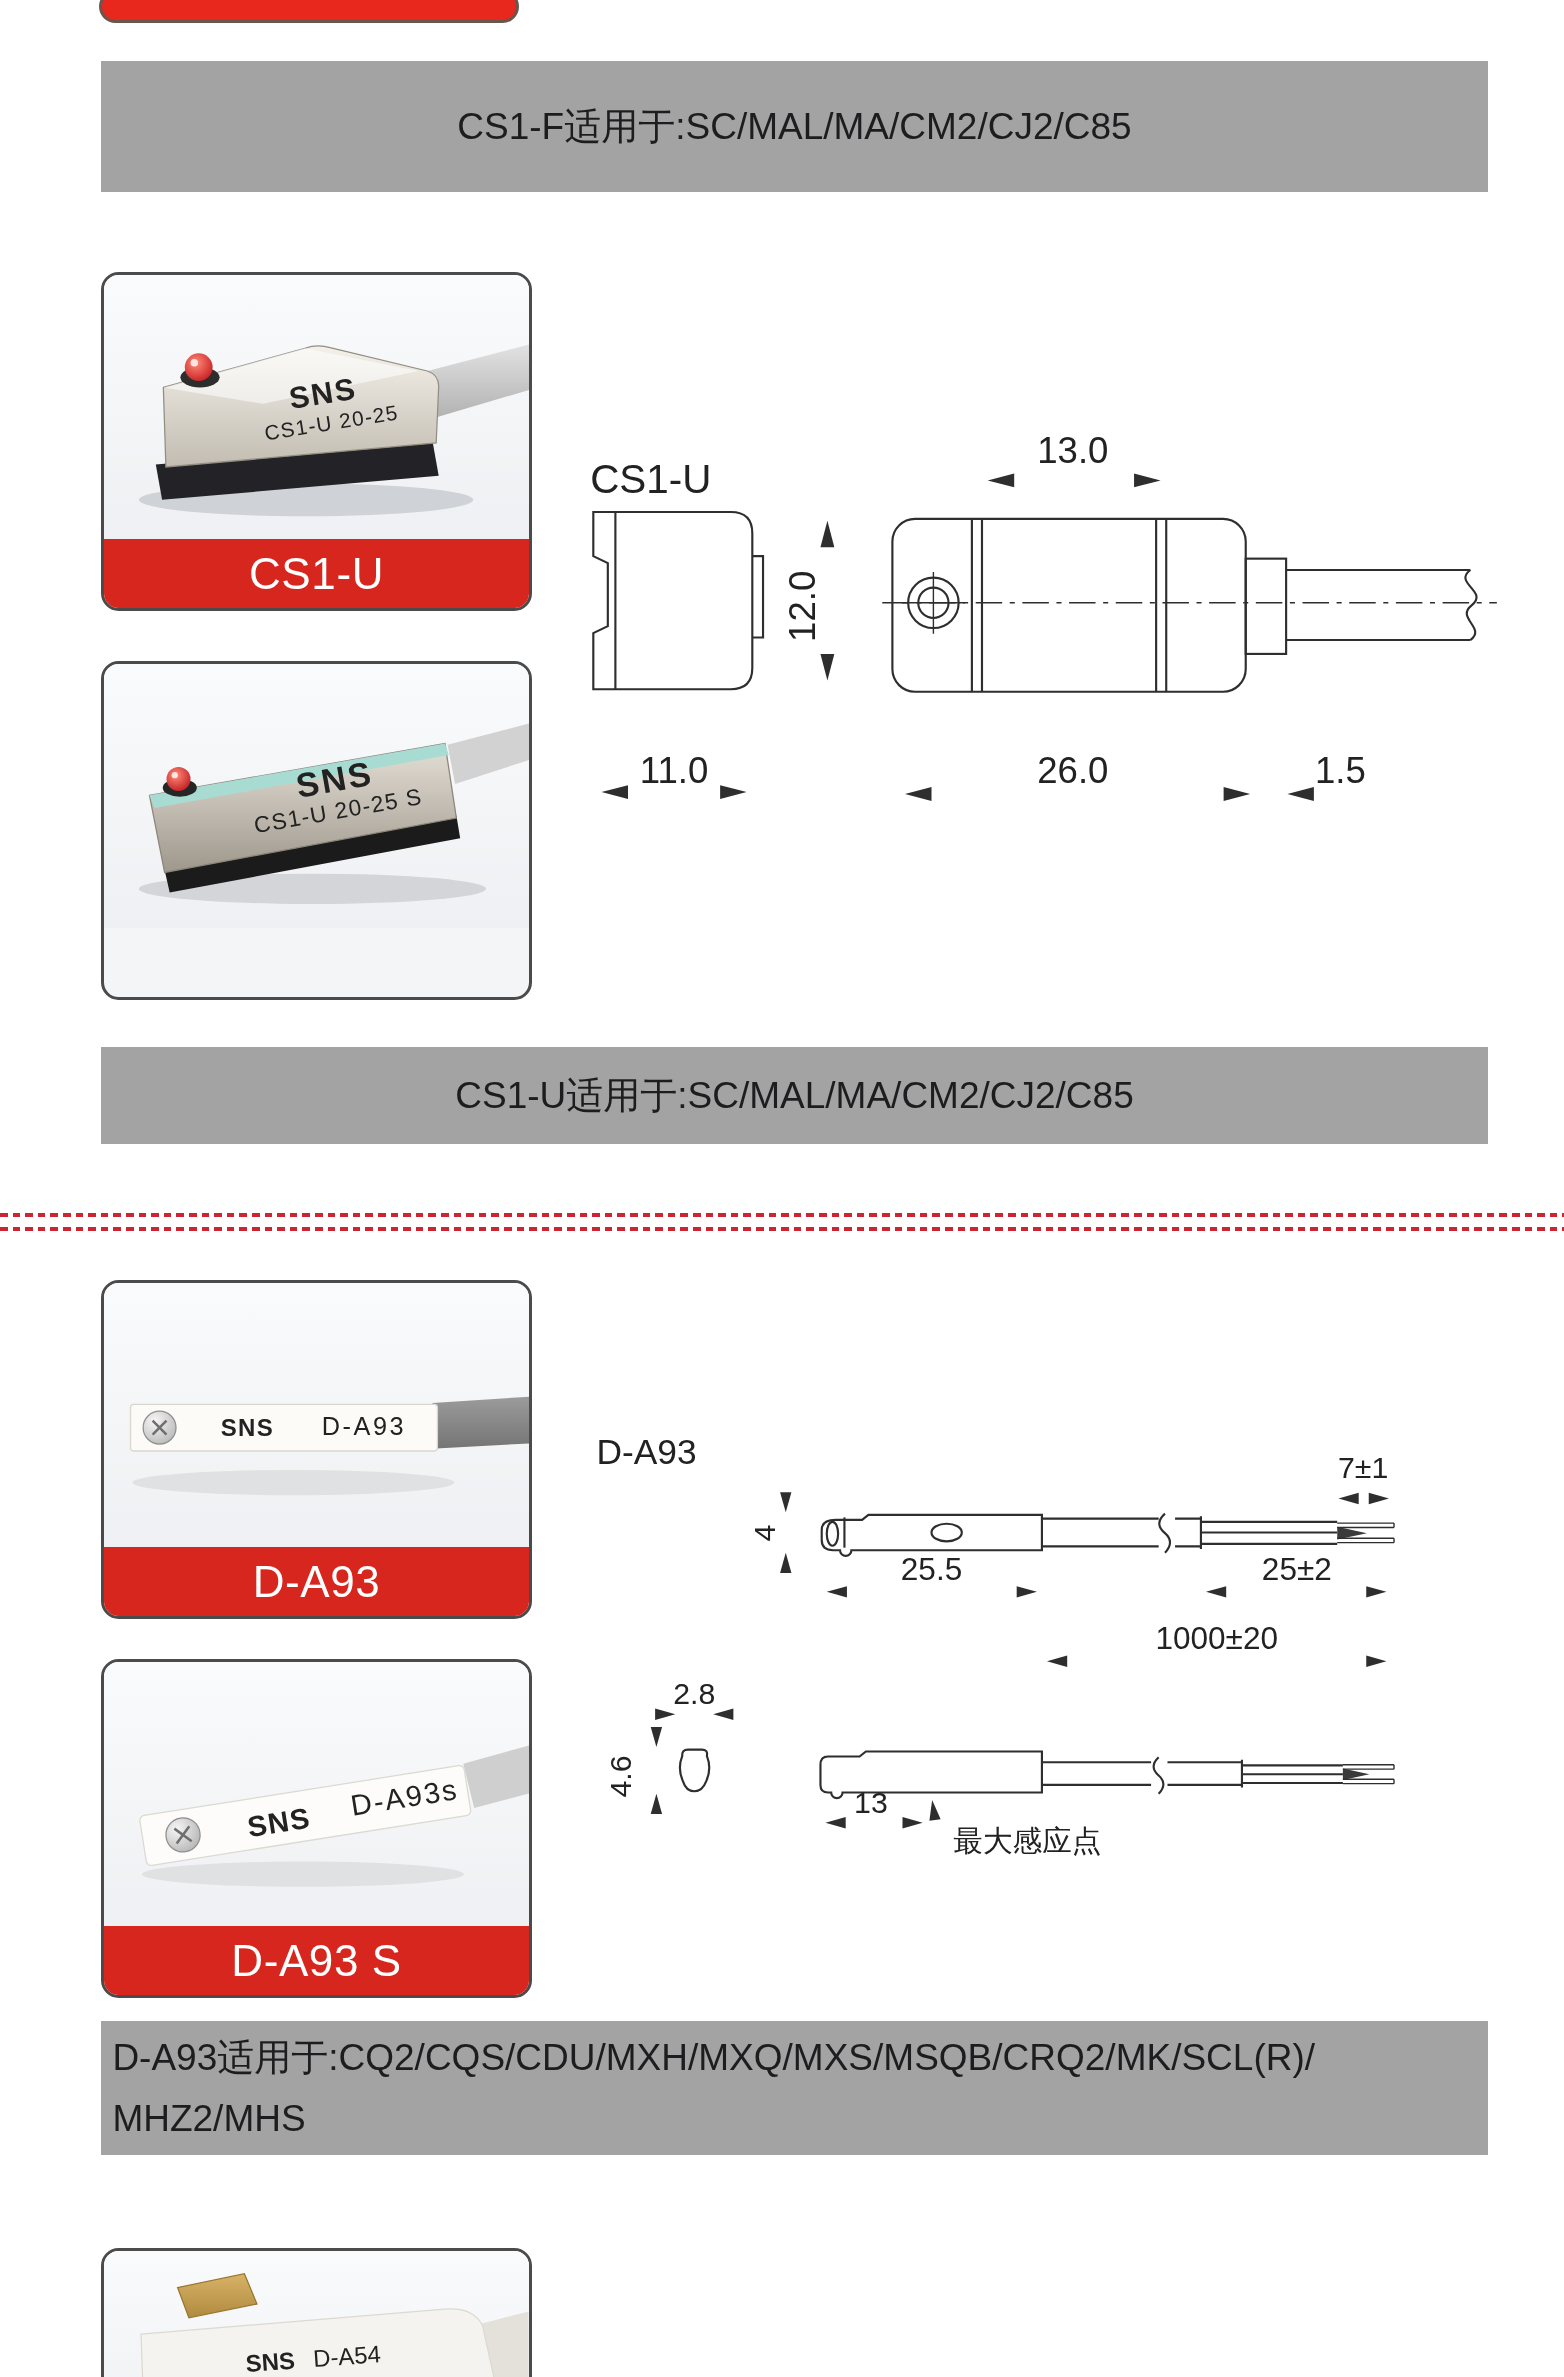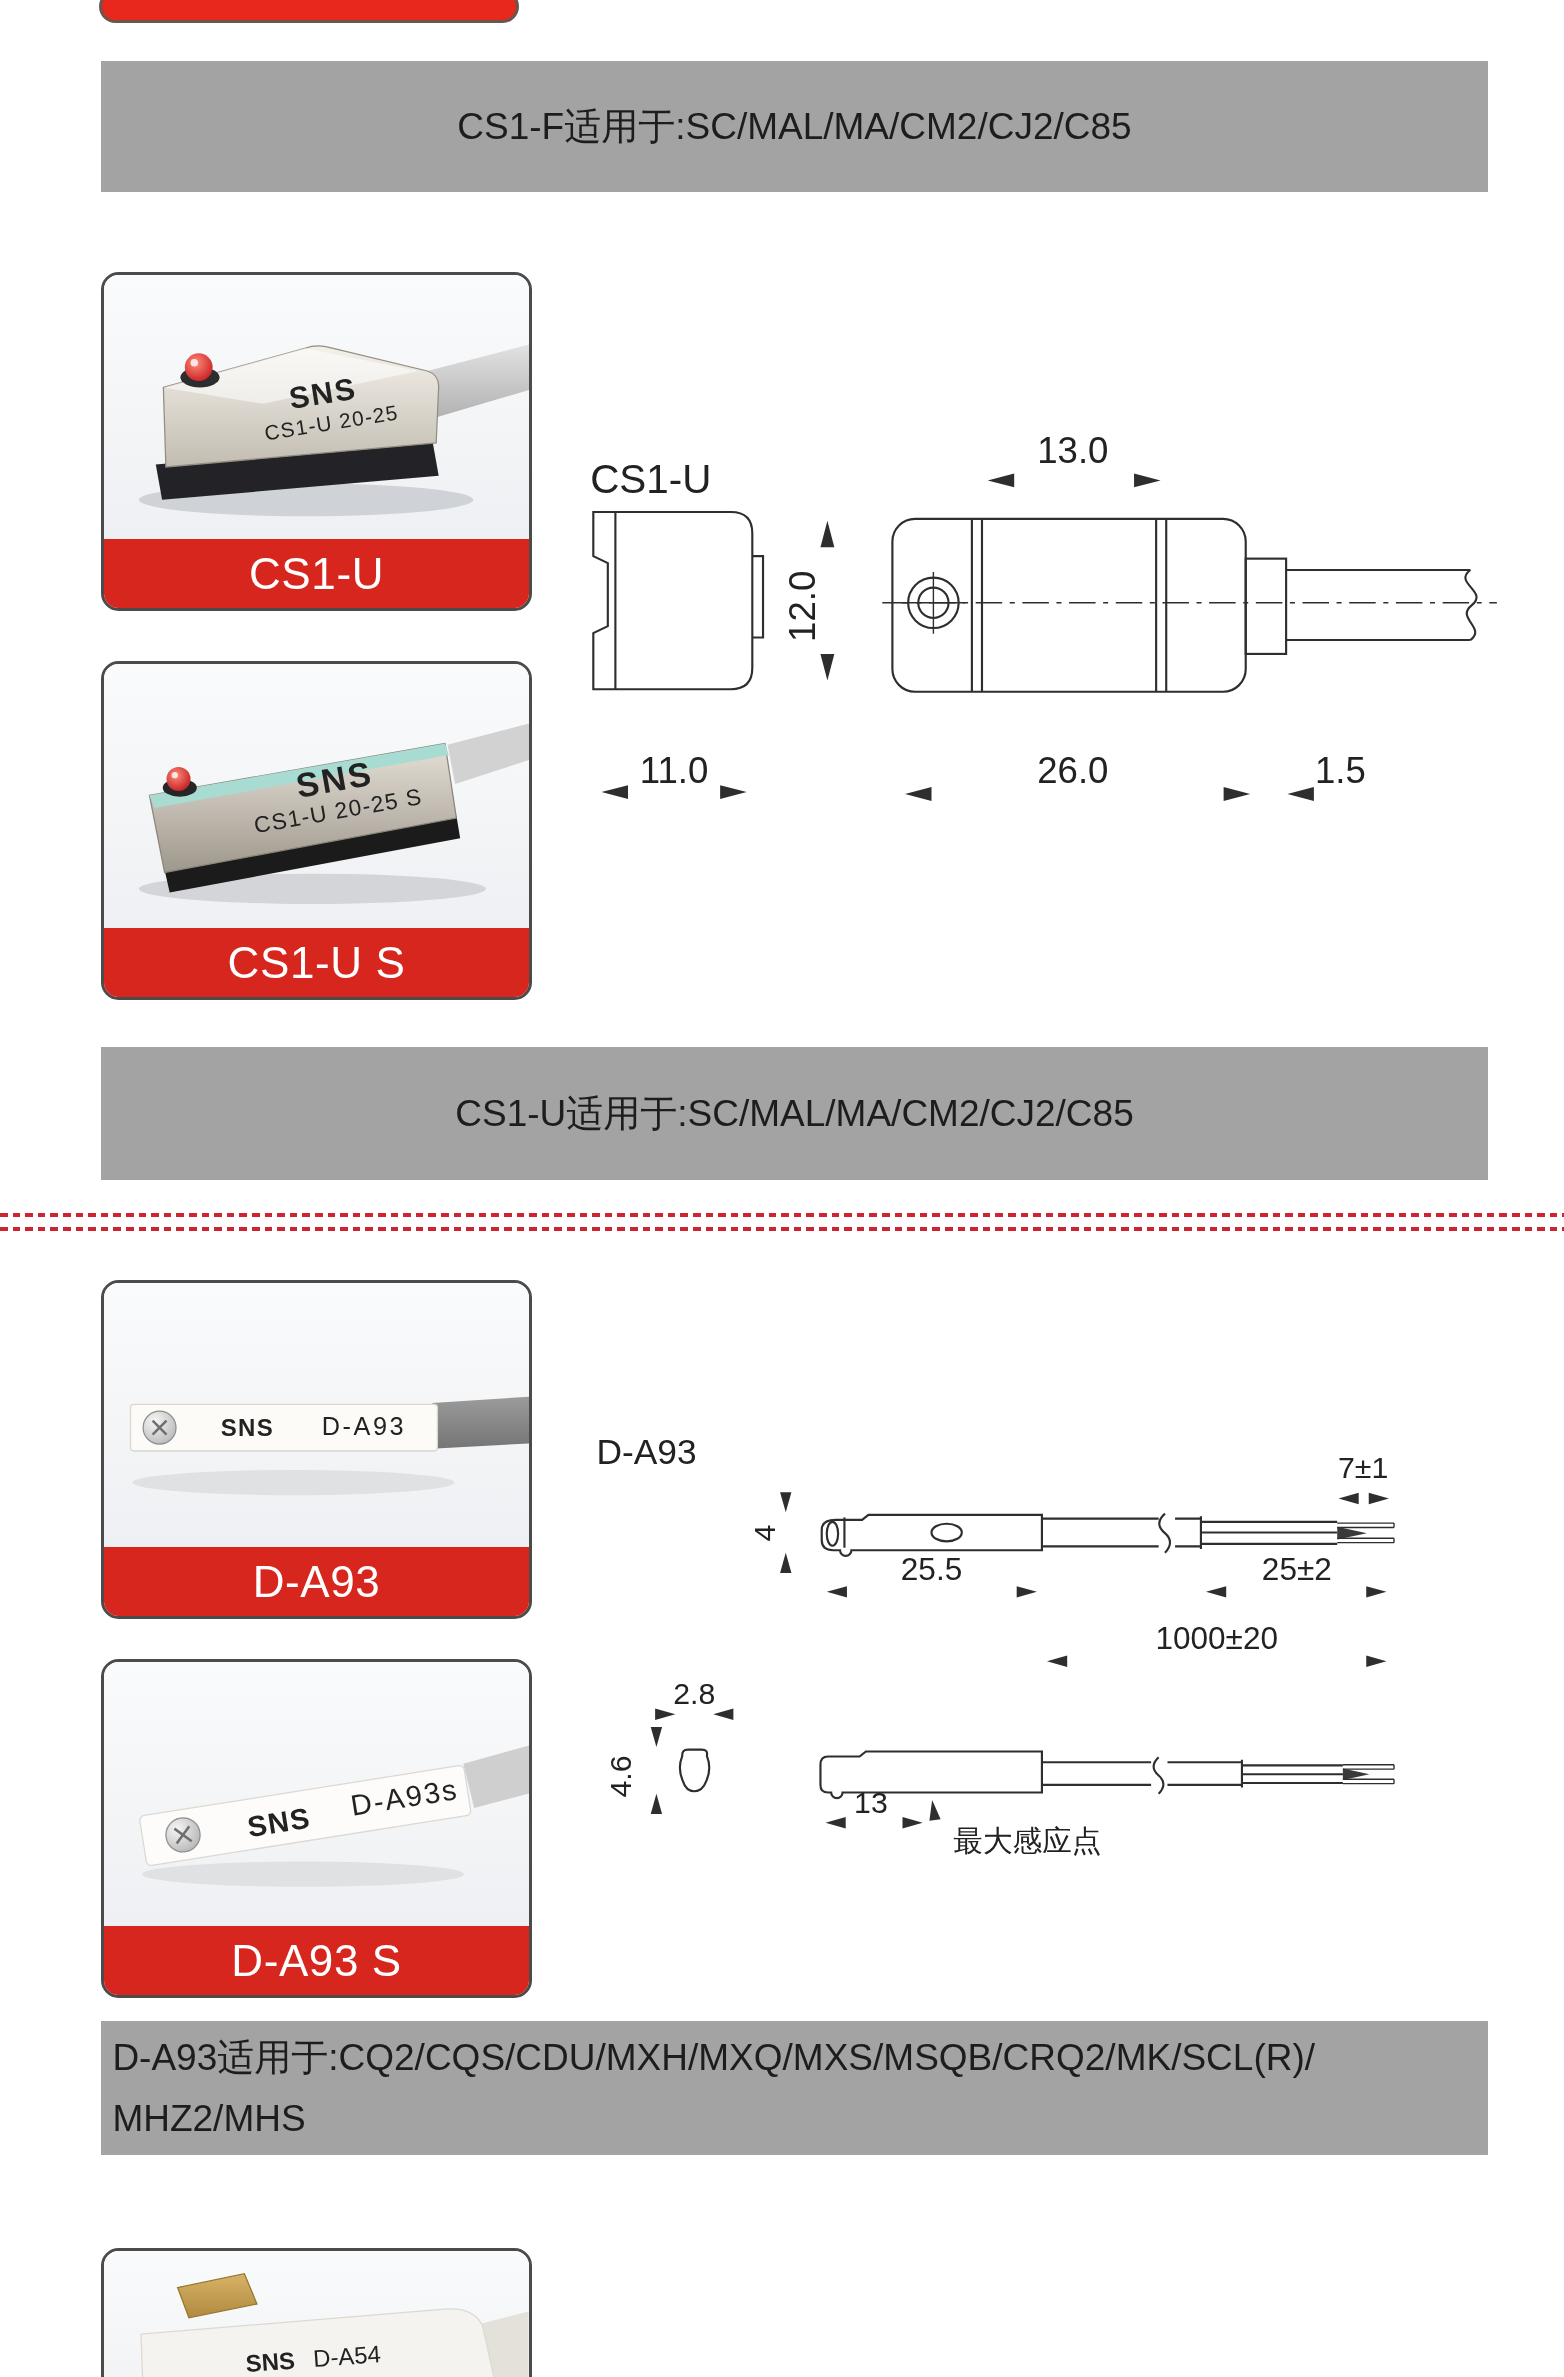--- a/index.html
+++ b/index.html
@@ -147,26 +147,23 @@
         <polygon points="96,326 558,240 564,276 104,362" fill="#1b1b1b"></polygon>
         <path d="M 72 208 L 540 126 L 558 244 L 96 330 Z" fill="url(#m2)" stroke="#8c867b" stroke-width="2"></path>
         <polygon points="72,208 540,126 546,144 80,228" fill="#a8dcd2"></polygon>
         <ellipse cx="120" cy="196" rx="27" ry="14" fill="#262626"></ellipse>
         <circle cx="118" cy="182" r="19" fill="url(#led2)"></circle>
         <circle cx="112" cy="176" r="5" fill="#ffffff" opacity="0.8"></circle>
         <text transform="translate(308 212) rotate(-10)" font-size="54" font-weight="bold" fill="#cdbf9b" letter-spacing="4">SNS</text>
         <text transform="translate(240 268) rotate(-10)" font-size="36" fill="#c2b491" letter-spacing="2">CS1-U 20-25 S</text>
       </svg>
     </div>
-    <div class="strip">
-      <span>CS1-U S</span>
-    </div>
-  </div>
-
-  <div class="banner" style="top:1047px;height:133px;text-align:center;">
+  </div>
+
+  <div class="banner" style="top:1047px;height:97px;text-align:center;">
     <span>CS1-U适用于:SC/MAL/MA/CM2/CJ2/C85</span>
   </div>
 
   <div class="divider" style="top:1213px;"></div>
   <div class="divider" style="top:1227px;"></div>
 
   <div class="card" style="top:1280px;height:333px;">
     <div class="photo">
       <svg width="425" height="264" viewBox="0 0 673 418">
         <defs>

